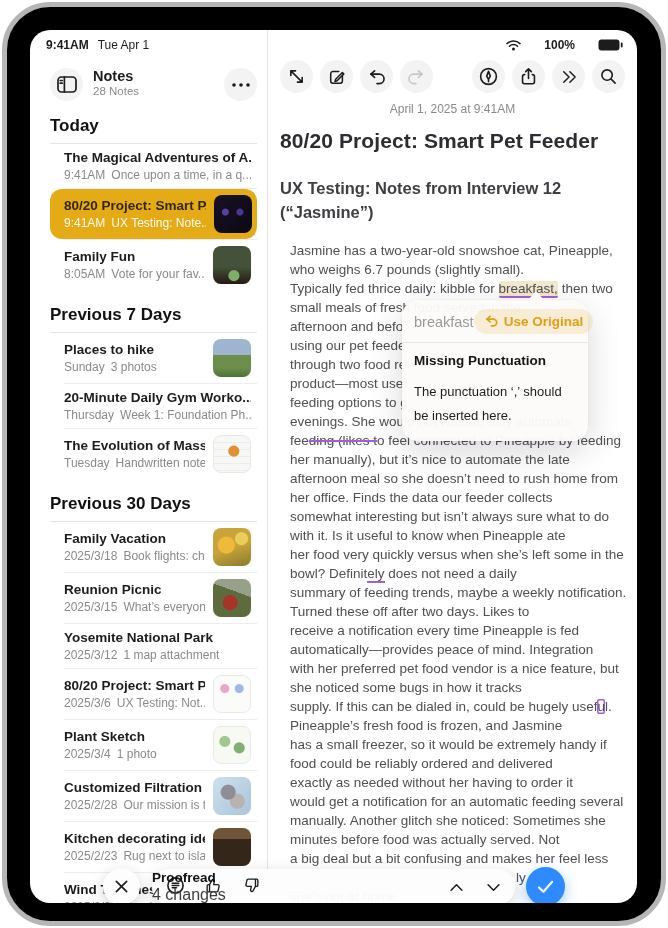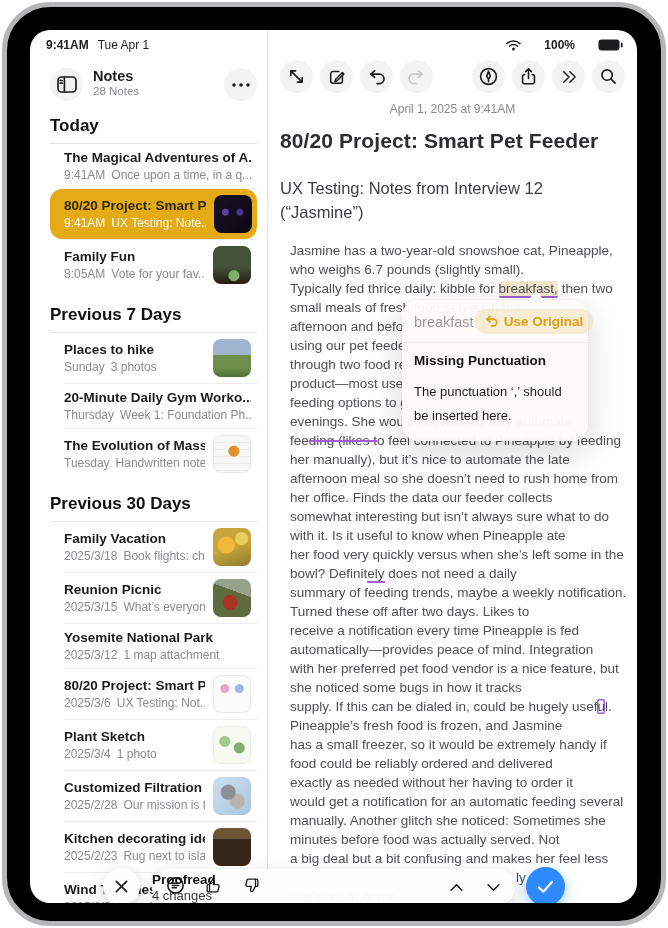--- a/index.html
+++ b/index.html
@@ -55,21 +55,21 @@
   .thumb-wind-sketch{background:linear-gradient(115deg,transparent 0 60%,#d8d8d4 60% 63%,transparent 63%),#fafaf8;border:1px solid #e9e9e7}
 
   
   .main{flex:1;position:relative;padding:26px 12px 0 12px;overflow:hidden}
   .toolbar-row{display:flex;justify-content:space-between;align-items:center;margin-top:4px}
   .tb-group{display:flex;gap:7px}
   .icon-stroke{stroke:var(--ink);fill:none;stroke-width:1.7;stroke-linecap:round;stroke-linejoin:round}
   .icon-dim{stroke:#c7c7c9}
   .date-line{text-align:center;font-size:12px;color:var(--gray);margin-top:9px}
   .note-main-title{font-size:21px;font-weight:700;color:#2d2d31;margin-top:13px;letter-spacing:.1px}
-  .note-heading{font-size:16.5px;font-weight:400;color:#3e3e43;margin-top:23px;line-height:24px}
+  .note-heading{font-size:16.5px;font-weight:700;color:#3e3e43;margin-top:23px;line-height:24px}
   .note-body{margin-top:17px;font-size:13.5px;line-height:19px;color:var(--bodytext)}
   .body-line{white-space:nowrap;padding-left:10px}
   .seg-hl{background:#f3e9ce;border-bottom:2px solid var(--purple);border-radius:2px}
   .seg-strike{text-decoration:line-through;text-decoration-color:var(--purple);text-decoration-thickness:2px}
   .seg-ul{border-bottom:2px solid var(--purple)}
   .seg-caret{box-shadow:inset 0 0 0 1.5px var(--purple);border-radius:2px}
 
   
   .popup{position:absolute;left:134px;top:270px;width:186px;z-index:6;background:rgba(252,251,249,.96);border-radius:16px;box-shadow:0 10px 34px rgba(0,0,0,.16),0 0 0 .5px rgba(0,0,0,.04)}
   .popup::before{content:"";position:absolute;top:-9px;left:125px;border:9px solid transparent;border-bottom:10px solid #fbfaf8;border-top:none}
@@ -81,21 +81,21 @@
   .popup-title{font-size:13.5px;font-weight:700;color:#151517}
   .popup-text{font-size:13px;line-height:24px;color:#1d1d1f;margin-top:12px}
 
   
   .pr-layer{position:absolute;left:0;top:836px;width:607px;height:42px;z-index:20}
   .x-btn{position:absolute;left:73px;top:2px;width:37px;height:37px;border-radius:50%;background:#fdfdfd;box-shadow:0 4px 14px rgba(0,0,0,.18);display:flex;align-items:center;justify-content:center}
   .pr-pill{position:absolute;left:122px;top:3px;width:363px;height:36px;border-radius:18px;background:rgba(253,253,253,.97);box-shadow:0 4px 16px rgba(0,0,0,.16);display:flex;align-items:center;padding:0 14px}
   .pr-icons{display:flex;gap:19px;align-items:center}
   .pr-center{position:absolute;left:0;right:13px;text-align:left;pointer-events:none}
   .pr-title{font-size:13.5px;font-weight:700;color:#111}
-  .pr-sub{font-size:13px;color:#3c3c3e;margin-top:1px}
+  .pr-sub{font-size:16px;color:#3c3c3e;margin-top:1px}
   .pr-nav{margin-left:auto;display:flex;gap:22px;align-items:center}
   .check-btn{position:absolute;left:496px;top:1px;width:39px;height:39px;border-radius:50%;background:var(--blue);display:flex;align-items:center;justify-content:center;box-shadow:0 5px 14px rgba(46,139,255,.45)}
 </style>
 </head>
 <body>
 
 <div id="stage">
   <div id="device"></div>
   <div id="screen">
 

